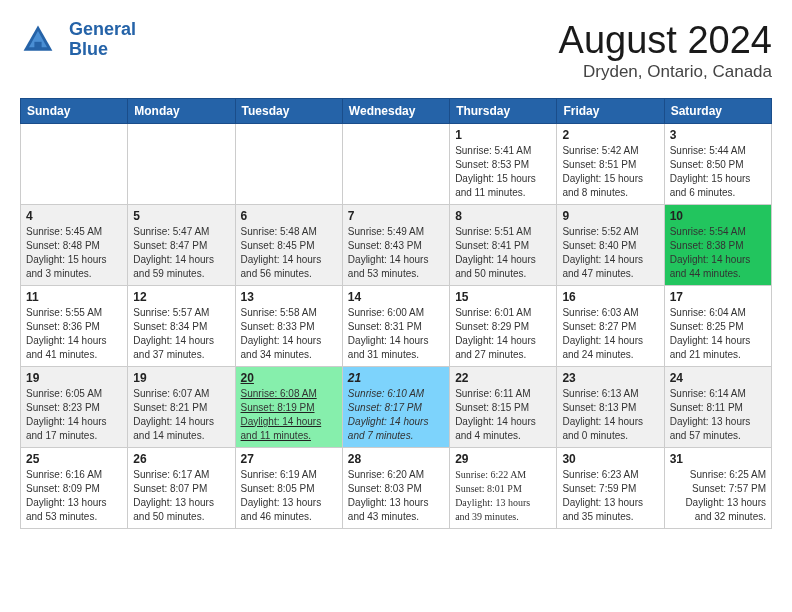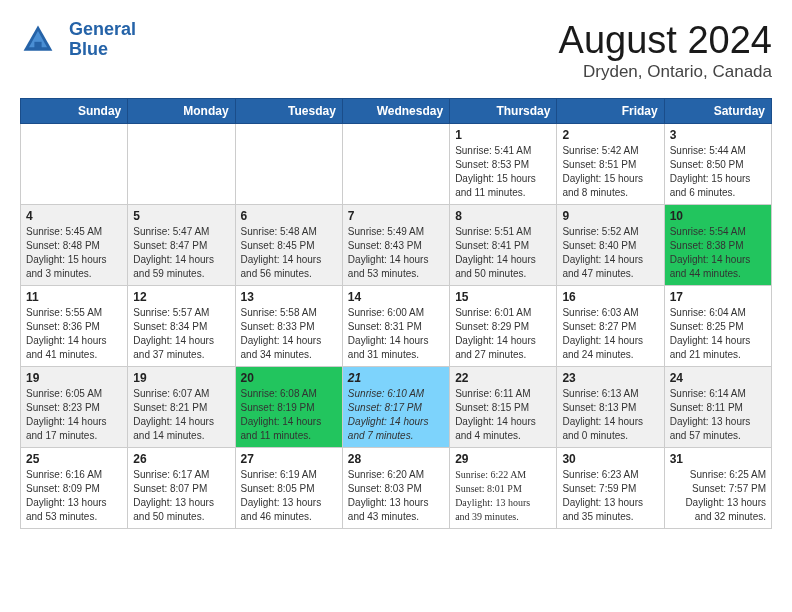--- a/index.html
+++ b/index.html
@@ -56,21 +56,21 @@
       width: 100%;
       border-collapse: collapse;
       border: 1px solid #ccc;
     }
     .calendar th {
       background: #2563a8;
       color: #fff;
       font-size: 12px;
       font-weight: bold;
       padding: 5px 6px;
-      text-align: right;
+      text-align: left;
       border: 1px solid #1a4d8a;
     }
     .calendar td {
       width: 107px;
       vertical-align: top;
       border: 1px solid #ccc;
       padding: 4px 5px;
       font-size: 10px;
       color: #222;
       min-height: 80px;
@@ -269,21 +269,21 @@
 Daylight: 14 hours
 and 17 minutes.</div>
           </td>
           <td style="background: rgb(240, 240, 240);">
             <span class="day-num">19</span>
             <div class="day-info" style="white-space: pre-line;">Sunrise: 6:07 AM
 Sunset: 8:21 PM
 Daylight: 14 hours
 and 14 minutes.</div>
           </td>
-          <td style="background: #22c55e;">
+          <td style="background: #86efac; text-decoration: underline;">
             <span class="day-num">20</span>
             <div class="day-info" style="white-space: pre-line;">Sunrise: 6:08 AM
 Sunset: 8:19 PM
 Daylight: 14 hours
 and 11 minutes.</div>
           </td>
           <td style="background: #7dd3fc; font-style: italic;">
             <span class="day-num">21</span>
             <div class="day-info" style="white-space: pre-line;">Sunrise: 6:10 AM
 Sunset: 8:17 PM

